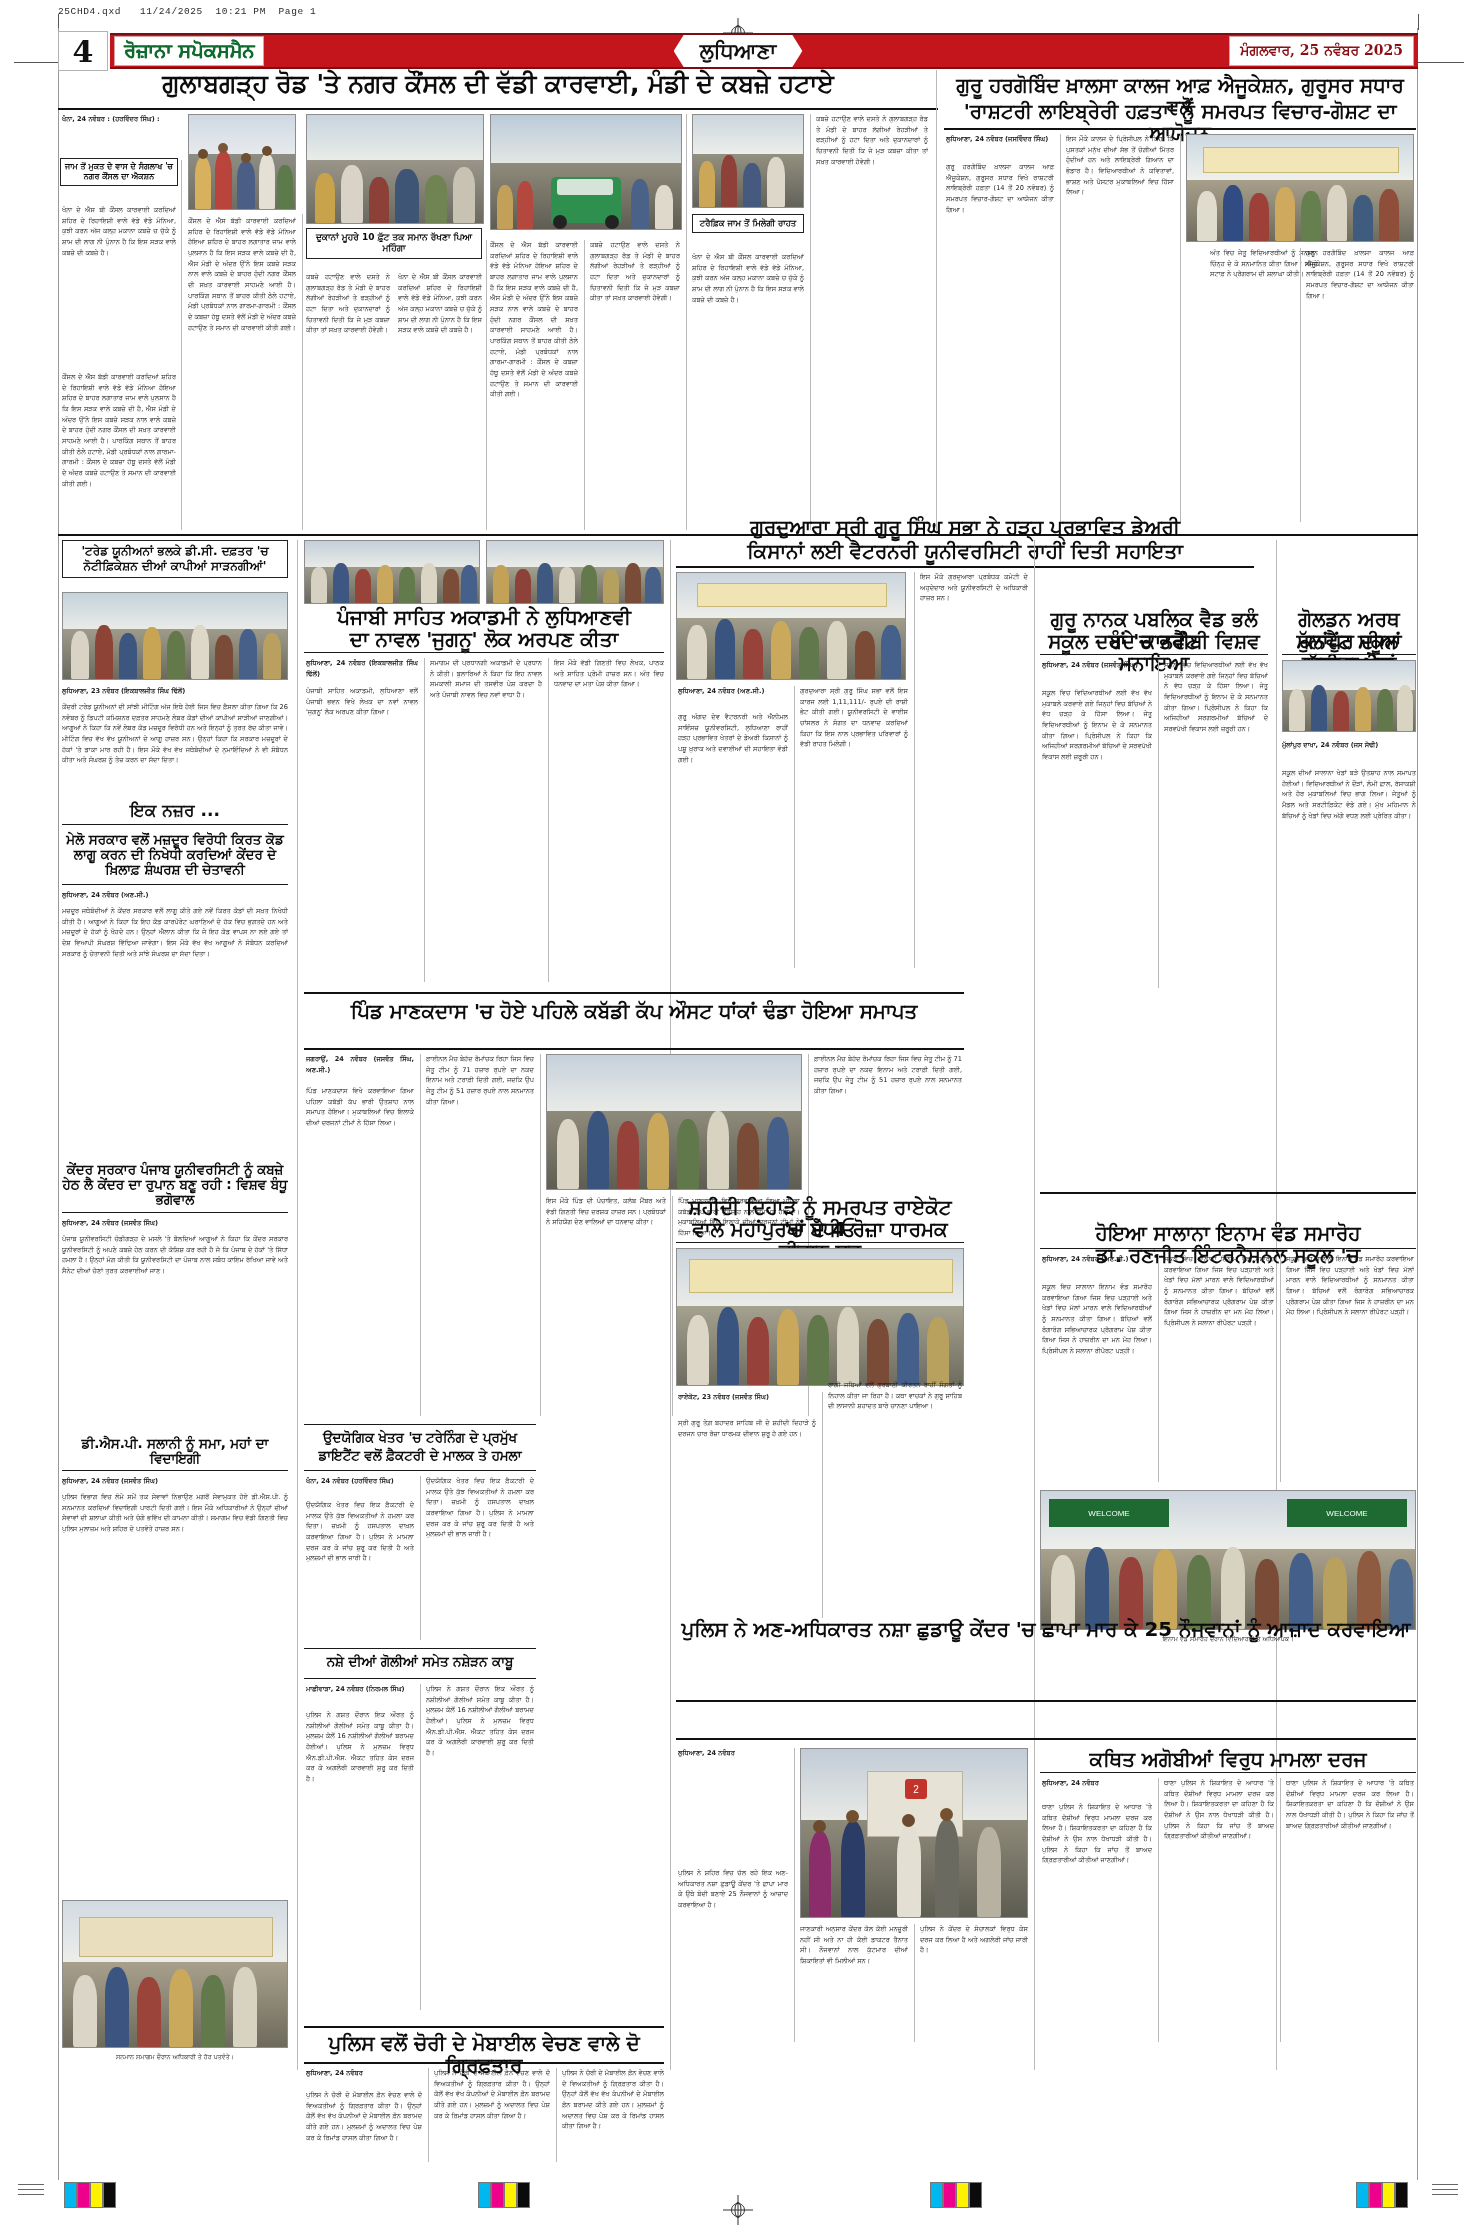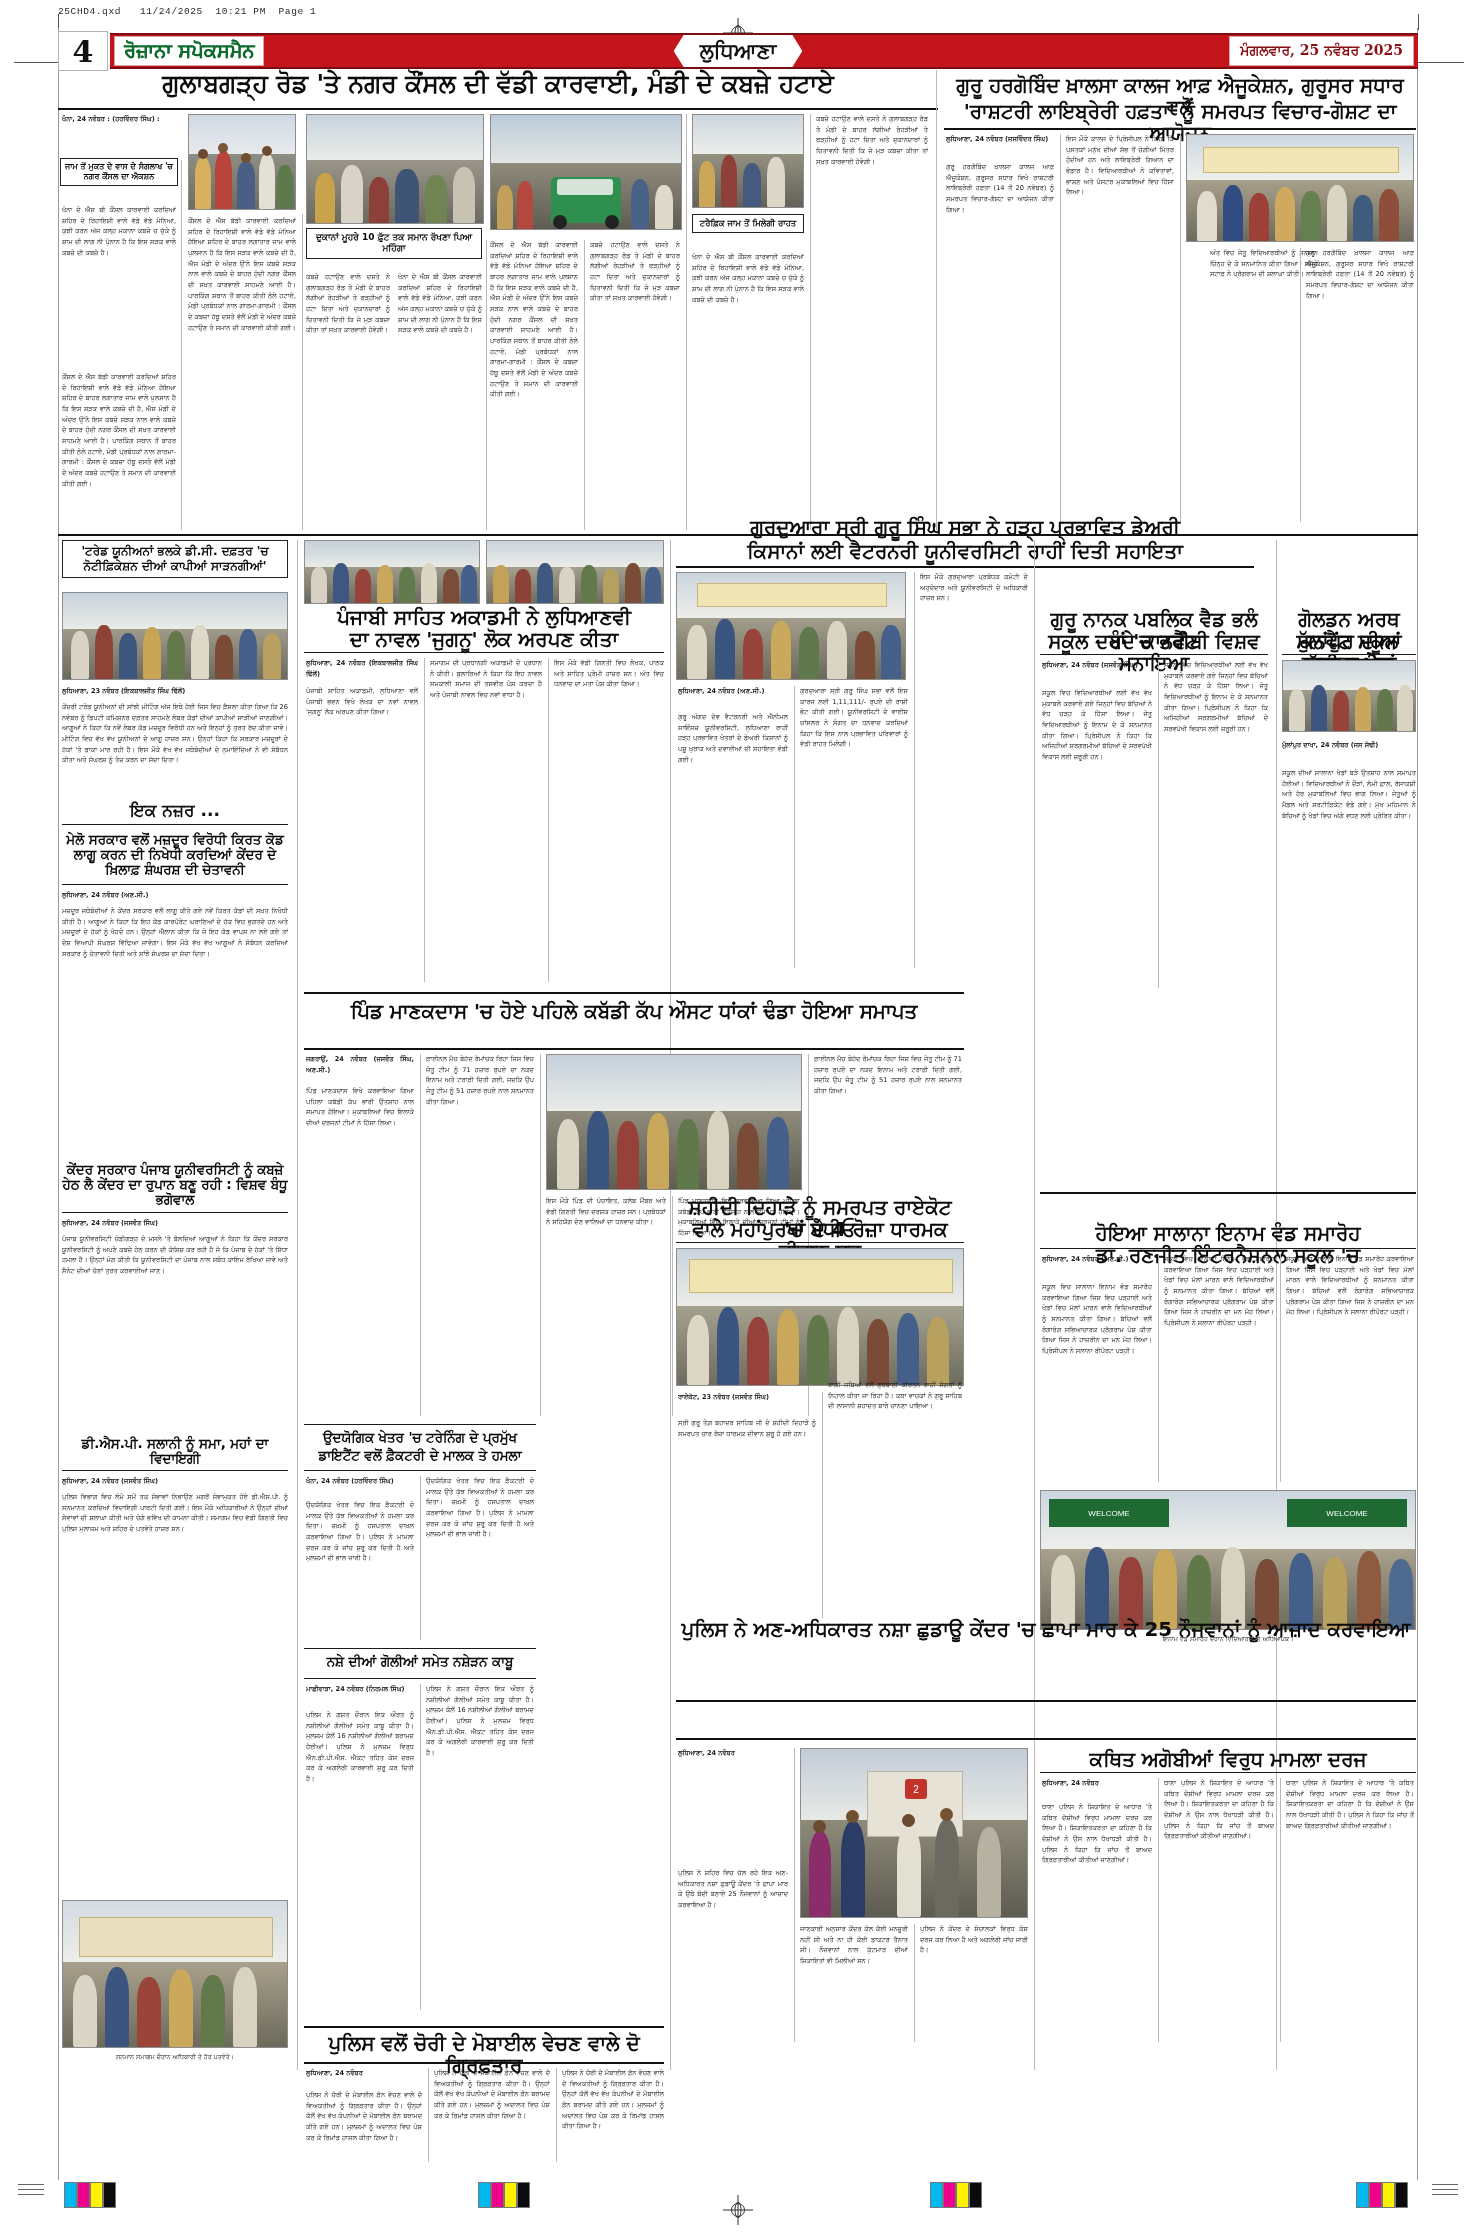--- a/index.html
+++ b/index.html
@@ -489,21 +489,21 @@
     <div class="p" style="left:70px;width:22px;height:68px;background:#96423a;"></div>
     <div class="p" style="left:100px;width:22px;height:76px;background:#c9a75b;"></div>
     <div class="p" style="left:130px;width:22px;height:70px;background:#61784b;"></div>
     <div class="p" style="left:160px;width:22px;height:78px;background:#d8d2c1;"></div>
     <div class="p" style="left:190px;width:22px;height:66px;background:#7a4b36;"></div>
     <div class="p" style="left:220px;width:22px;height:72px;background:#44608a;"></div>
     <div class="p" style="left:250px;width:22px;height:68px;background:#b8a05e;"></div>
   </div>
 </div>
 <div class="body" style="left:678px;top:1392px;width:138px;font-weight:bold;">ਰਾਏਕੋਟ, 23 ਨਵੰਬਰ (ਜਸਵੰਤ ਸਿੰਘ)</div>
-<div class="body" style="left:678px;top:1418px;width:138px;height:200px;">ਸ੍ਰੀ ਗੁਰੂ ਤੇਗ਼ ਬਹਾਦਰ ਸਾਹਿਬ ਜੀ ਦੇ ਸ਼ਹੀਦੀ ਦਿਹਾੜੇ ਨੂੰ ਸਮਰਪਤ ਚਾਰ ਰੋਜ਼ਾ ਧਾਰਮਕ ਦੀਵਾਨ ਸ਼ੁਰੂ ਹੋ ਗਏ ਹਨ।</div>
+<div class="body" style="left:678px;top:1418px;width:138px;height:200px;">ਸ੍ਰੀ ਗੁਰੂ ਤੇਗ਼ ਬਹਾਦਰ ਸਾਹਿਬ ਜੀ ਦੇ ਸ਼ਹੀਦੀ ਦਿਹਾੜੇ ਨੂੰ ਦਰਜਨ ਚਾਰ ਰੋਜ਼ਾ ਧਾਰਮਕ ਦੀਵਾਨ ਸ਼ੁਰੂ ਹੋ ਗਏ ਹਨ।</div>
 <div class="col-rule" style="left:822px;top:1392px;height:226px;"></div>
 <div class="body" style="left:828px;top:1380px;width:134px;height:226px;">ਰਾਗੀ ਜਥਿਆਂ ਵਲੋਂ ਗੁਰਬਾਣੀ ਕੀਰਤਨ ਰਾਹੀਂ ਸੰਗਤਾਂ ਨੂੰ ਨਿਹਾਲ ਕੀਤਾ ਜਾ ਰਿਹਾ ਹੈ। ਕਥਾ ਵਾਚਕਾਂ ਨੇ ਗੁਰੂ ਸਾਹਿਬ ਦੀ ਲਾਸਾਨੀ ਸ਼ਹਾਦਤ ਬਾਰੇ ਚਾਨਣਾ ਪਾਇਆ।</div>
 
 <div class="hrule-thick" style="left:1040px;top:1192px;width:376px;"></div>
 <div class="hl lg" style="left:1040px;top:1244px;width:376px;">ਡਾ. ਰਣਜੀਤ ਇੰਟਰਨੈਸ਼ਨਲ ਸਕੂਲ 'ਚ</div>
 <div class="hl lg" style="left:1040px;top:1222px;width:376px;">ਹੋਇਆ ਸਾਲਾਨਾ ਇਨਾਮ ਵੰਡ ਸਮਾਰੋਹ</div>
 <div class="hrule" style="left:1040px;top:1248px;width:376px;"></div>
 <div class="body" style="left:1042px;top:1254px;width:110px;font-weight:bold;">ਲੁਧਿਆਣਾ, 24 ਨਵੰਬਰ (ਅਣ.ਸੀ.)</div>
 <div class="body" style="left:1042px;top:1282px;width:110px;height:200px;">ਸਕੂਲ ਵਿਚ ਸਾਲਾਨਾ ਇਨਾਮ ਵੰਡ ਸਮਾਰੋਹ ਕਰਵਾਇਆ ਗਿਆ ਜਿਸ ਵਿਚ ਪੜ੍ਹਾਈ ਅਤੇ ਖੇਡਾਂ ਵਿਚ ਮੱਲਾਂ ਮਾਰਨ ਵਾਲੇ ਵਿਦਿਆਰਥੀਆਂ ਨੂੰ ਸਨਮਾਨਤ ਕੀਤਾ ਗਿਆ। ਬੱਚਿਆਂ ਵਲੋਂ ਰੰਗਾਰੰਗ ਸਭਿਆਚਾਰਕ ਪ੍ਰੋਗਰਾਮ ਪੇਸ਼ ਕੀਤਾ ਗਿਆ ਜਿਸ ਨੇ ਹਾਜ਼ਰੀਨ ਦਾ ਮਨ ਮੋਹ ਲਿਆ। ਪ੍ਰਿੰਸੀਪਲ ਨੇ ਸਲਾਨਾ ਰੀਪੋਰਟ ਪੜ੍ਹੀ।</div>
 <div class="col-rule" style="left:1158px;top:1254px;height:228px;"></div>

